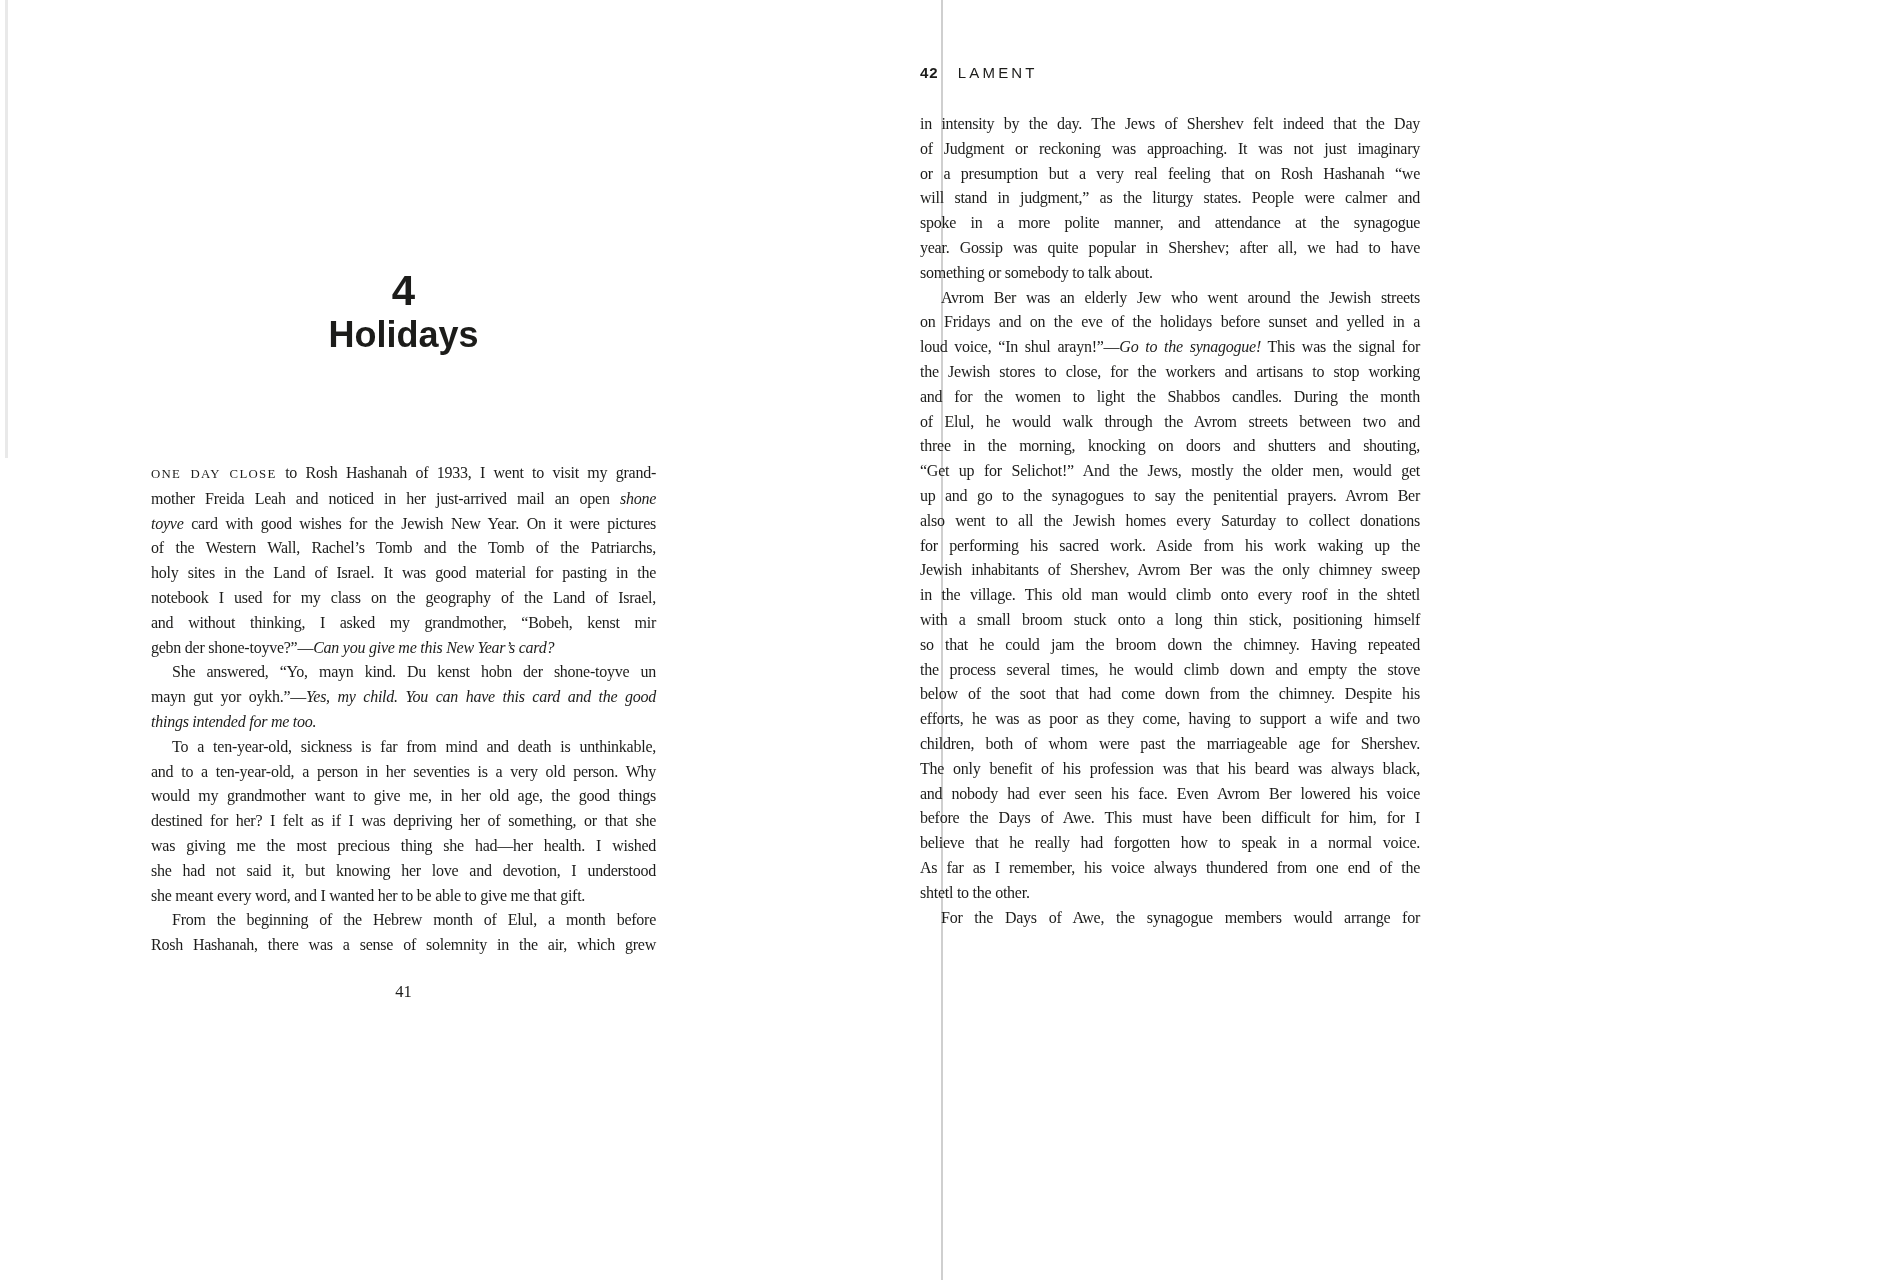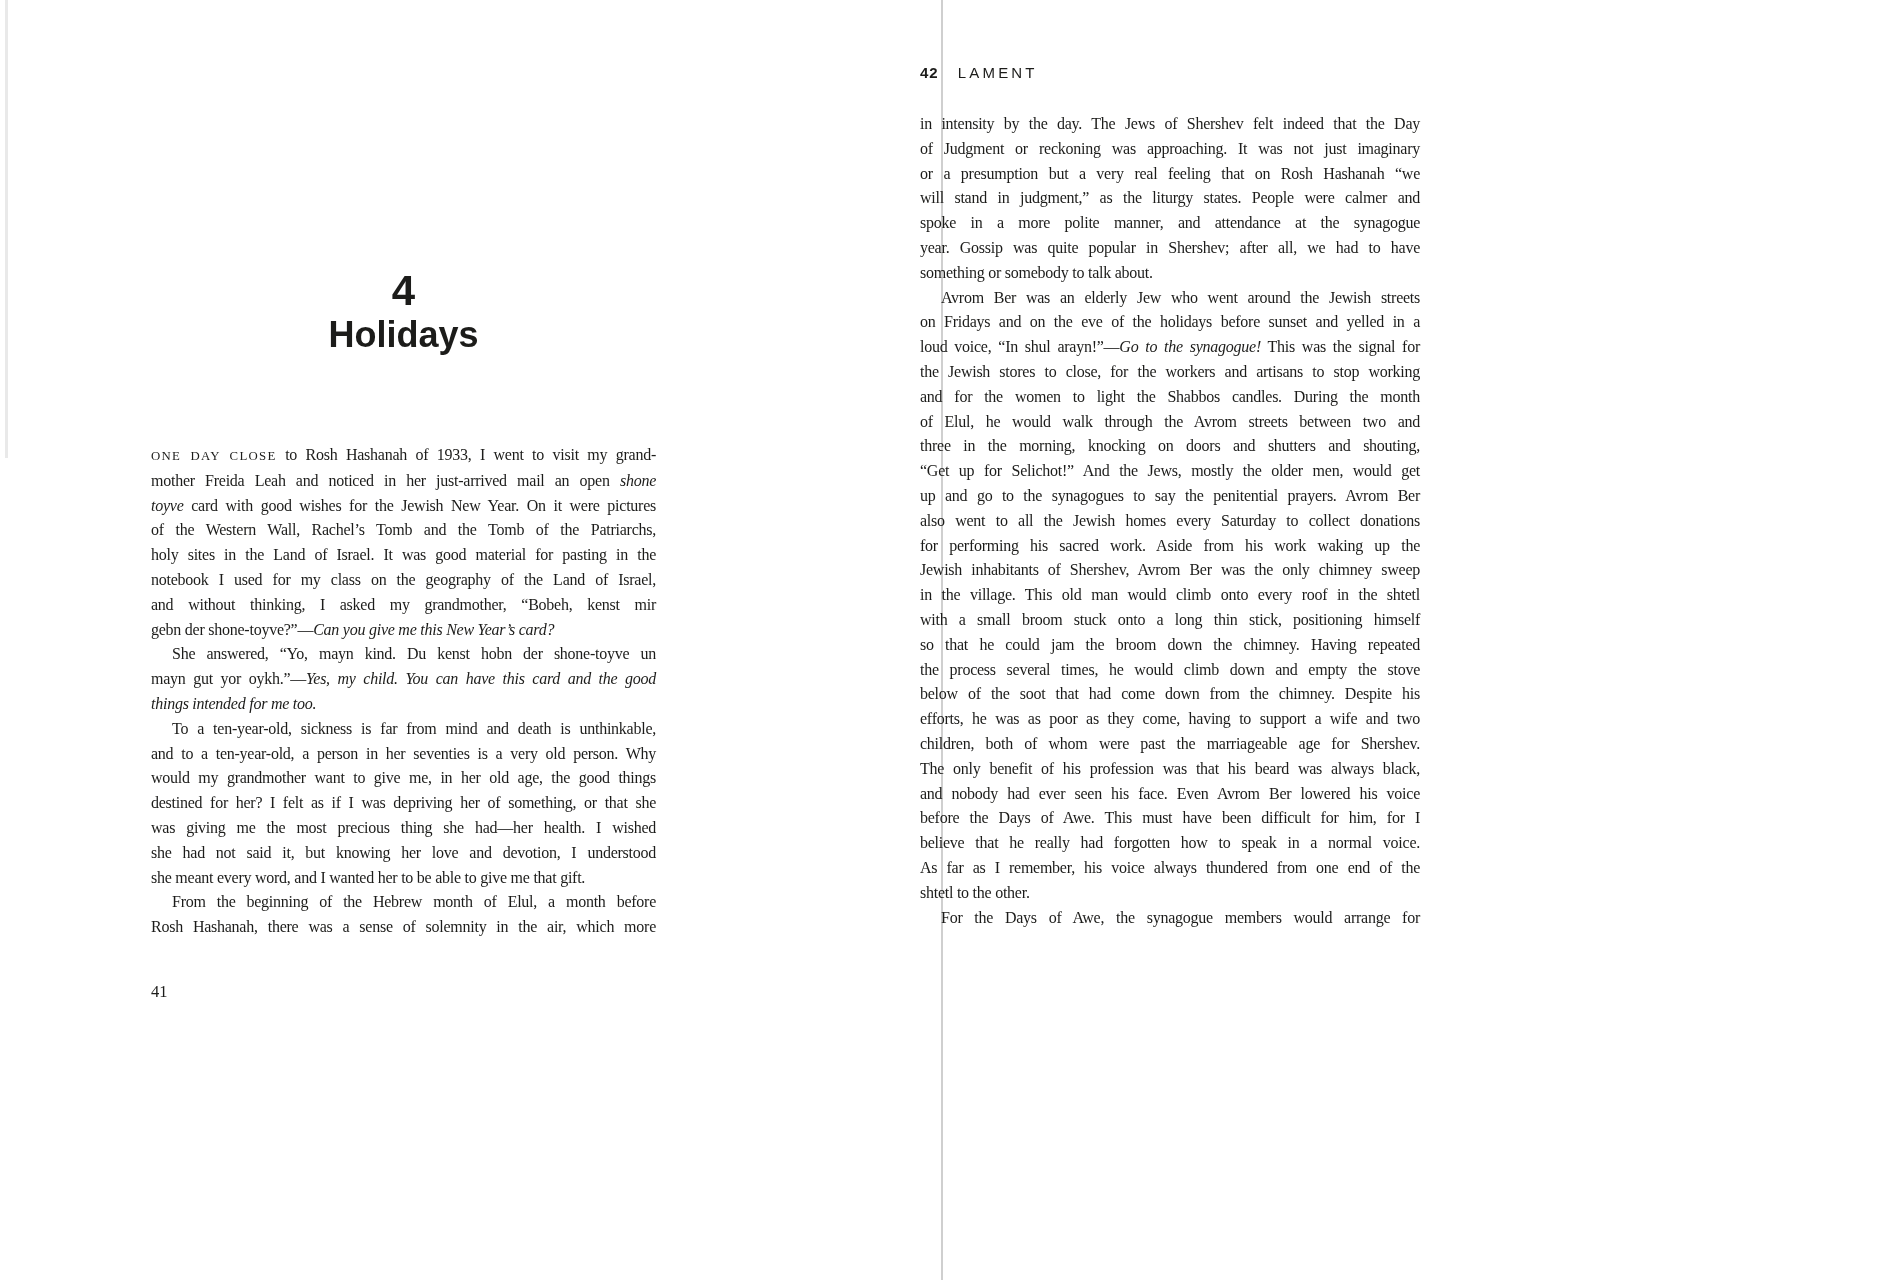--- a/index.html
+++ b/index.html
@@ -29,39 +29,39 @@
     left: 151px; top: 270px;
     width: 505px;
     text-align: center;
     font-family: "Liberation Sans", sans-serif;
     font-weight: bold;
     color: #1c1c1a;
   }
   .ch-num   { font-size: 42px; line-height: 1; }
   .ch-title { font-size: 36px; line-height: 1; margin-top: 5px; }
   .body-text { position: absolute; }
-  .body-left  { left: 151px; top: 443px; width: 505px; }
+  .body-left  { left: 151px; top: 461px; width: 505px; }
   .body-right { left: 920px; top: 112px; width: 500px; }
   .line {
     font-size: 16px;
     line-height: 24.8px;
     letter-spacing: -0.25px;
     text-align: justify;
     text-align-last: justify;
     white-space: normal;
   }
   .line.last   { text-align-last: left; }
   .line.indent { text-indent: 21px; }
   .i  { font-style: italic; margin-top: 44px; }
   .sc { font-size: 12.8px; letter-spacing: 1.3px; }
   .folio {
     position: absolute;
     left: 151px; top: 982px;
     width: 505px;
-    text-align: left;
+    text-align: center;
     font-size: 16.5px;
     color: #1c1c1a;
   }
   .running-head {
     position: absolute;
     left: 920px; top: 64px;
     font-family: "Liberation Sans", sans-serif;
     font-size: 15px;
     color: #1c1c1a;
   }
@@ -93,21 +93,21 @@
         <div class="line"><span class="r">mayn gut yor oykh.”—</span><span class="i">Yes, my child. You can have this card and the good</span></div>
         <div class="line last"><span class="i">things intended for me too.</span></div>
         <div class="line indent"><span class="r">To a ten-year-old, sickness is far from mind and death is unthinkable,</span></div>
         <div class="line"><span class="r">and to a ten-year-old, a person in her seventies is a very old person. Why</span></div>
         <div class="line"><span class="r">would my grandmother want to give me, in her old age, the good things</span></div>
         <div class="line"><span class="r">destined for her? I felt as if I was depriving her of something, or that she</span></div>
         <div class="line"><span class="r">was giving me the most precious thing she had—her health. I wished</span></div>
         <div class="line"><span class="r">she had not said it, but knowing her love and devotion, I understood</span></div>
         <div class="line last"><span class="r">she meant every word, and I wanted her to be able to give me that gift.</span></div>
         <div class="line indent"><span class="r">From the beginning of the Hebrew month of Elul, a month before</span></div>
-        <div class="line"><span class="r">Rosh Hashanah, there was a sense of solemnity in the air, which more</span></div>
+        <div class="line"><span class="r">Rosh Hashanah, there was a sense of solemnity in the air, which grew</span></div>
       </div>
     <div class="folio">41</div>
   </div>
 
   <div>
     <div class="running-head">
       <span class="rh-num">42</span><span class="rh-title">LAMENT</span>
     </div>
     <div class="body-text body-right">
         <div class="line"><span class="r">in intensity by the day. The Jews of Shershev felt indeed that the Day</span></div>

